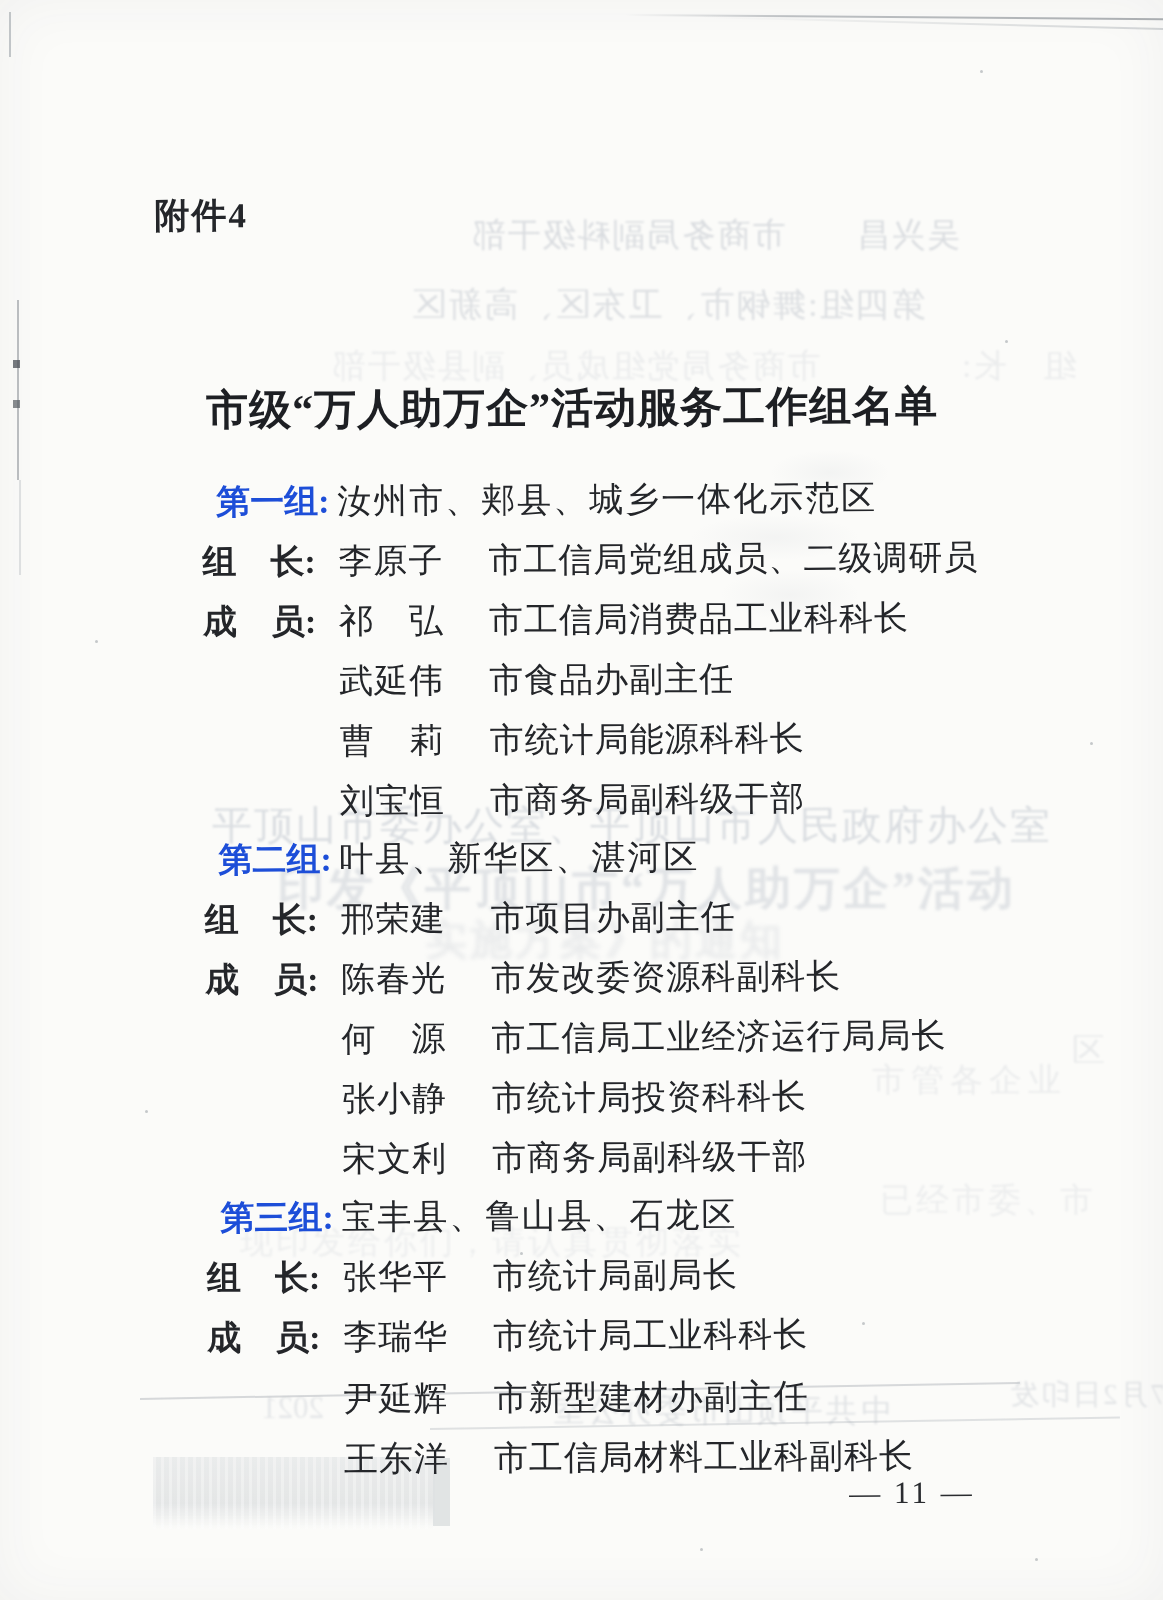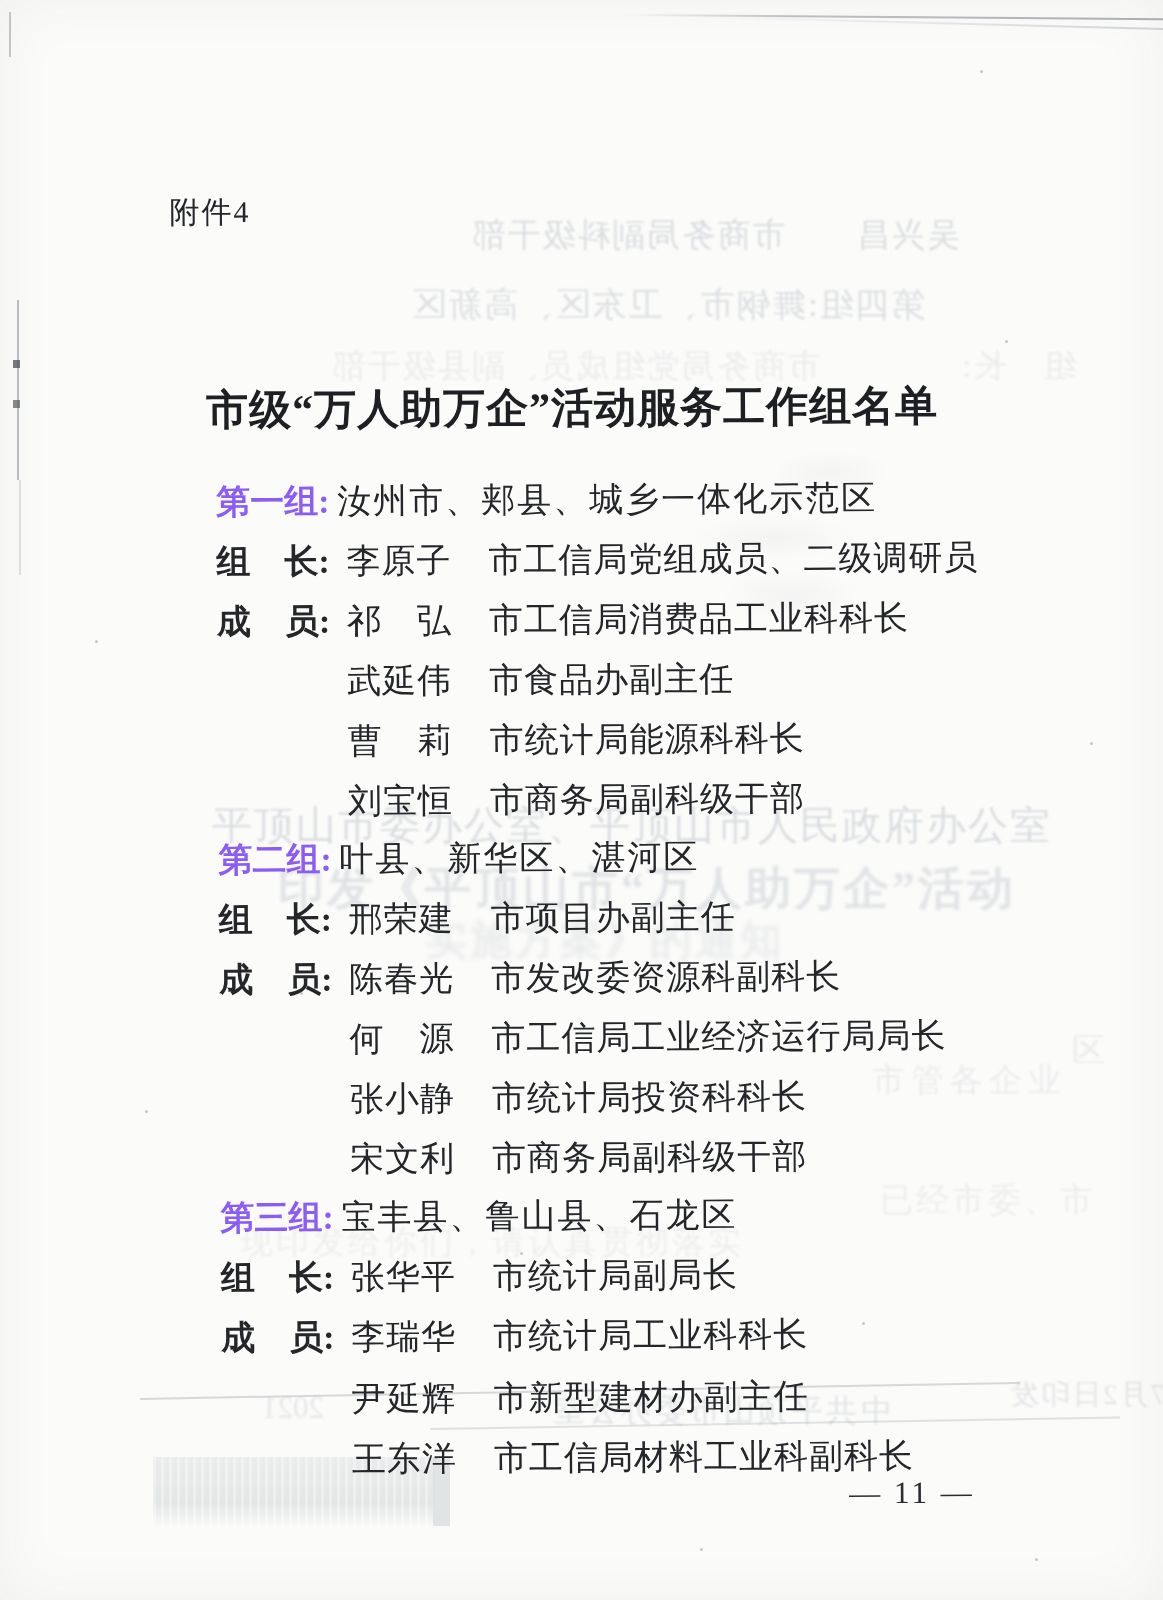--- a/index.html
+++ b/index.html
@@ -5,32 +5,32 @@
   html,body{margin:0;padding:0;background:#ffffff;}
   #page{
     position:relative;width:1163px;height:1600px;overflow:hidden;
     background:#fbfbf9;
     box-shadow:inset 0 0 60px rgba(60,65,70,.05);
     font-family:"Liberation Serif","DejaVu Serif",serif;
     color:#24262a;
   }
   
   #doc{position:absolute;inset:0;transform:rotate(-0.35deg);transform-origin:50% 50%;}
-  .attachment{position:absolute;left:173px;top:190px;font-size:30px;font-weight:400;letter-spacing:2px;}
+  .attachment{position:absolute;left:158px;top:190px;font-size:35px;font-weight:700;letter-spacing:2px;}
   .doc-title{position:absolute;left:0;top:380px;width:100%;text-align:center;
     font-size:42px;font-weight:700;letter-spacing:1px;transform:translateX(-7px);color:#1d1f23;}
   .group{position:absolute;left:0;width:100%;}
   .g1{top:478px}.g2{top:836px}.g3{top:1194px}
   .line{position:absolute;left:0;width:100%;height:46px;font-size:34px;line-height:44px;}
   .header{top:0;}
   .rt1{top:60px}.rt2{top:120px}.rt3{top:180px}.rt4{top:240px}.rt5{top:300px}
-  .glabel{position:absolute;left:218px;font-weight:700;color:#8b5cf6;}
+  .glabel{position:absolute;left:218px;font-weight:700;color:#1d4ed8;}
   .gregions{position:absolute;left:339px;letter-spacing:2px;}
-  .role{position:absolute;left:218px;font-weight:600;}
-  .name{position:absolute;left:348px;letter-spacing:1px;}
+  .role{position:absolute;left:204px;font-weight:600;}
+  .name{position:absolute;left:340px;letter-spacing:1px;}
   .mtitle{position:absolute;left:490px;letter-spacing:1px;}
   .page-number{position:absolute;left:845px;top:1477px;font-size:31px;letter-spacing:3px;color:#2a2c30;}
   
   .ghost{position:absolute;color:#8d96a6;filter:blur(1px);white-space:nowrap;}
   .mir{transform:scaleX(-1);}
   .gh1{left:470px;top:213px;font-size:33px;opacity:.30;letter-spacing:2px;}
   .gh2{left:410px;top:282px;font-size:34px;opacity:.28;letter-spacing:2px;}
   .gh3{left:330px;top:344px;font-size:33px;opacity:.14;letter-spacing:2px;}
   .ghc1{left:212px;top:798px;font-size:40px;opacity:.32;letter-spacing:2px;filter:blur(1.2px);color:#96a0b0;}
   .ghc2{left:278px;top:858px;font-size:46px;opacity:.26;letter-spacing:3px;filter:blur(1.8px);color:#96a0b0;font-weight:600;}

